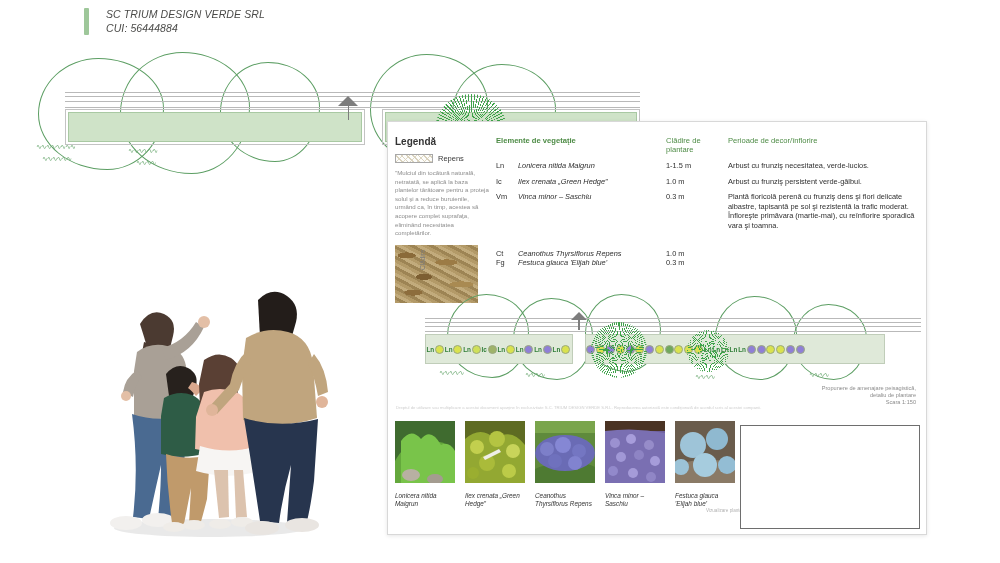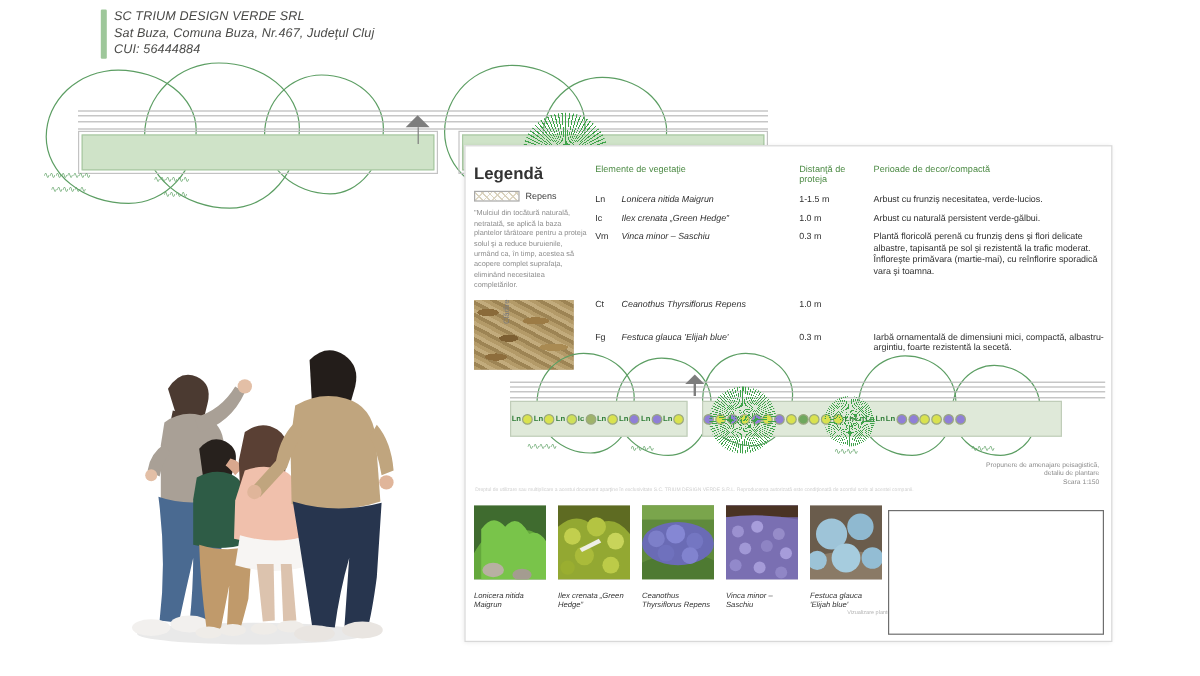--- a/index.html
+++ b/index.html
@@ -5,21 +5,21 @@
   * { box-sizing: border-box; margin: 0; padding: 0; }
   body {
     width: 1000px; height: 563px;
     background: #ffffff;
     font-family: "Liberation Sans", sans-serif;
     position: relative;
     overflow: hidden;
   }
 
   
-  #header { position: absolute; left: 38px; top: 8px; display: flex; gap: 6px; padding-left: 46px; }
+  #header { position: absolute; left: 38px; top: 8px; display: flex; gap: 17px; padding-left: 46px; }
   #header-bar { width: 5px; background: #9ec79a; border-radius: 1px; }
   #header-text { font-style: italic; font-size: 10.5px; line-height: 13.5px; color: #4a4a48; letter-spacing: .1px; }
 
   
   #site-plan { position: absolute; left: 20px; top: 52px; width: 620px; height: 130px; }
   .canopy { position: absolute; border: 1.1px solid #5c9e63; border-radius: 48% 52% 45% 55% / 50% 45% 55% 50%; background: transparent; }
   .band { position: absolute; left: 45px; right: 0; }
   .band-line { position: absolute; left: 0; right: 0; height: 1px; background: #b9b9b9; }
   .bed { position: absolute; background: #cfe3c8; border: 1px solid #a9c9a3; }
   .bed-outline { position: absolute; border: 1px solid #c3c3c3; }
@@ -33,21 +33,21 @@
 
   
   #sheet {
     position: absolute; left: 387px; top: 121px; width: 540px; height: 414px;
     background: #ffffff; border: 1px solid #d8d8d8;
     box-shadow: 0 1px 4px rgba(0,0,0,.10);
   }
 
   
   #legend { position: absolute; left: 7px; top: 14px; width: 96px; }
-  #legend-title { font-size: 14px; font-weight: bold; color: #333; margin-bottom: 7px; }
+  #legend-title { font-size: 10px; font-weight: bold; color: #333; margin-bottom: 7px; }
   #mulch-row { display: flex; align-items: center; gap: 5px; margin-bottom: 6px; }
   #mulch-swatch {
     width: 38px; height: 9px; border: 1px solid #a8a8a8; background: #fdfdfb;
     background-image: repeating-linear-gradient(45deg, #d9d2bd 0 1px, transparent 1px 4px),
                       repeating-linear-gradient(-45deg, #ded7c4 0 1px, transparent 1px 5px);
   }
   #mulch-label { font-size: 7.5px; color: #3b3b3b; }
   #mulch-note { font-size: 6.1px; line-height: 8.6px; color: #8d8d8d; }
   #mulch-photo {
     margin-top: 7px; width: 83px; height: 58px; border: 0;
@@ -63,21 +63,21 @@
 
   
   #veg-table { position: absolute; left: 108px; top: 14px; width: 424px; }
   .col-head { font-size: 7.6px; color: #4d8b45; margin-bottom: 7px; }
   .tbl-row { display: flex; align-items: flex-start; font-size: 7.4px; color: #2f2f2f; }
   .c-code { width: 22px; flex: none; }
   .c-name { width: 148px; flex: none; font-style: italic; }
   .c-dist { width: 62px; flex: none; }
   .c-desc { flex: 1; line-height: 9.6px; }
   .heads { display: flex; }
-  .h-veg { width: 170px; flex: none; }
+  .h-veg { width: 170px; flex: none; font-weight: bold; }
   .h-dist { width: 62px; flex: none; }
 
   
   #plan-area { position: absolute; left: 7px; top: 172px; width: 526px; height: 110px; }
   #cladire-label {
     position: absolute; left: 31px; top: 148px;
     font-size: 6.5px; color: #7a7a7a;
     transform: rotate(-90deg); transform-origin: left top; white-space: nowrap;
   }
   .plant-strip { position: absolute; background: #dfe9d9; border: 1px solid #c0cdb9; display: flex; align-items: center; overflow: hidden; }
@@ -97,21 +97,20 @@
   
   #title-block { position: absolute; left: 352px; top: 303px; width: 180px; height: 104px; border: 1px solid #6e6e6e; background: #fff; }
 </style>
 </head>
 <body>
 
 <div id="header">
   <div id="header-bar"></div>
   <div id="header-text">
     <div>SC TRIUM DESIGN VERDE SRL</div>
-    <div>Sat Buza, Comuna Buza, Nr.467, Judeţul Cluj</div>
     <div>CUI: 56444884</div>
   </div>
 </div>
 
 <div id="site-plan">
 
   <div class="canopy" style="left:18px; top:6px; width:126px; height:112px;"></div>
   <div class="canopy" style="left:100px; top:0px; width:130px; height:122px;"></div>
   <div class="canopy" style="left:200px; top:10px; width:100px; height:100px;"></div>
   <div class="canopy" style="left:350px; top:2px; width:118px; height:112px;"></div>
@@ -197,52 +196,51 @@
       <div id="mulch-swatch"></div>
       <div id="mulch-label">Repens</div>
     </div>
     <div id="mulch-note">"Mulciul din tocătură naturală, netratată, se aplică la baza plantelor târâtoare pentru a proteja solul şi a reduce buruienile, urmând ca, în timp, acestea să acopere complet suprafaţa, eliminând necesitatea completărilor.</div>
     <div id="mulch-photo"></div>
   </div>
 
   <div id="veg-table">
     <div class="heads">
       <div class="col-head h-veg">Elemente de vegetaţie</div>
-      <div class="col-head h-dist">Distanţă de proteja</div>
-      <div class="col-head">Perioade de decor/compactă</div>
+      <div class="col-head h-dist">Clădire de plantare</div>
+      <div class="col-head">Perioade de decor/înflorire</div>
     </div>
 
     <div class="tbl-row" style="margin-bottom:6px;">
       <div class="c-code">Ln</div>
       <div class="c-name">Lonicera nitida Maigrun</div>
       <div class="c-dist">1-1.5 m</div>
       <div class="c-desc">Arbust cu frunziş necesitatea, verde-lucios.</div>
     </div>
     <div class="tbl-row" style="margin-bottom:6px;">
       <div class="c-code">Ic</div>
       <div class="c-name">Ilex crenata „Green Hedge”</div>
       <div class="c-dist">1.0 m</div>
-      <div class="c-desc">Arbust cu naturală persistent verde-gălbui.</div>
+      <div class="c-desc">Arbust cu frunziş persistent verde-gălbui.</div>
     </div>
     <div class="tbl-row" style="margin-bottom:18px;">
       <div class="c-code">Vm</div>
       <div class="c-name">Vinca minor – Saschiu</div>
       <div class="c-dist">0.3 m</div>
       <div class="c-desc">Plantă floricolă perenă cu frunziş dens şi flori delicate albastre, tapisantă pe sol şi rezistentă la trafic moderat. Înfloreşte primăvara (martie-mai), cu reînflorire sporadică vara şi toamna.</div>
     </div>
-    <div class="tbl-row" style="margin-bottom:18px;">
+    <div class="tbl-row" style="">
       <div class="c-code">Ct</div>
       <div class="c-name">Ceanothus Thyrsiflorus Repens</div>
       <div class="c-dist">1.0 m</div>
     </div>
     <div class="tbl-row">
       <div class="c-code">Fg</div>
       <div class="c-name">Festuca glauca 'Elijah blue'</div>
       <div class="c-dist">0.3 m</div>
-      <div class="c-desc">Iarbă ornamentală de dimensiuni mici, compactă, albastru-argintiu, foarte rezistentă la secetă.</div>
     </div>
   </div>
 
   <div id="cladire-label">Clădire</div>
 
   <div id="plan-area">
 
     <div class="canopy" style="left:52px; top:0px; width:82px; height:84px;"></div>
     <div class="canopy" style="left:118px; top:4px; width:80px; height:82px;"></div>
     <div class="canopy" style="left:190px; top:0px; width:76px; height:78px;"></div>

